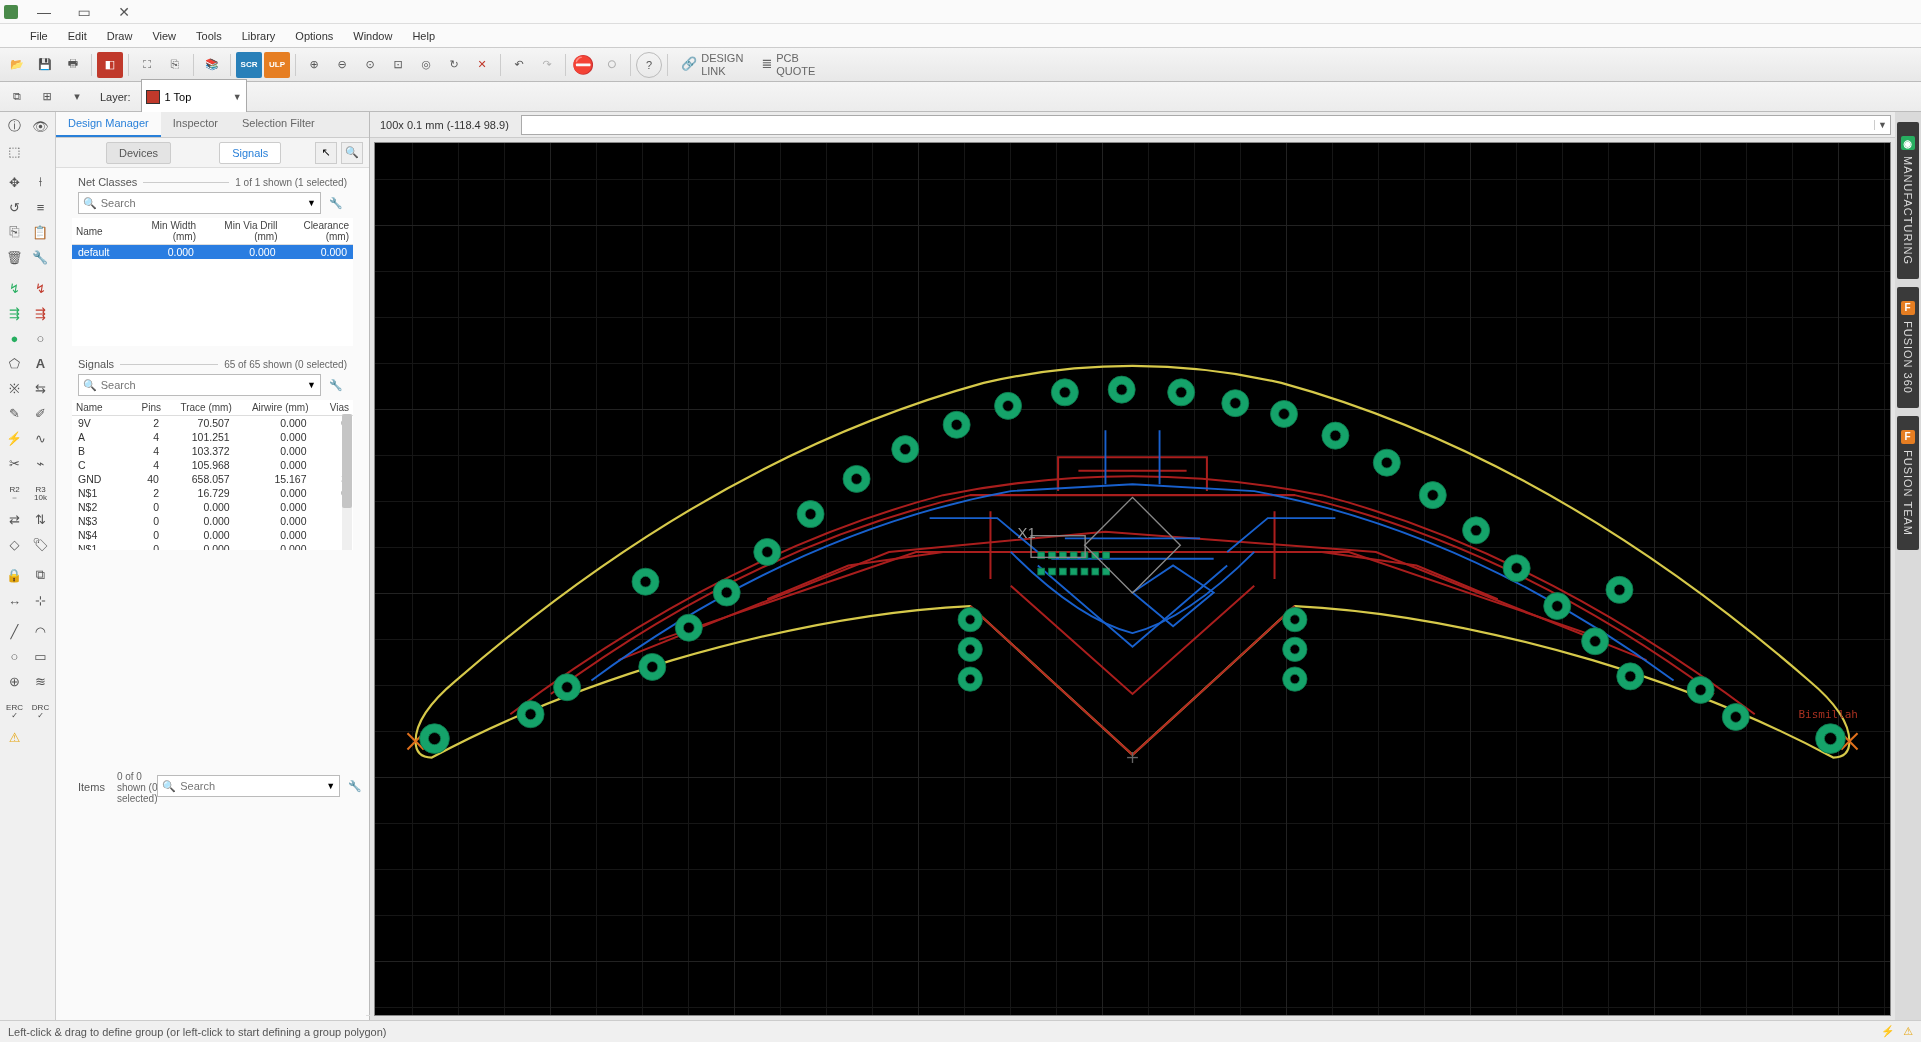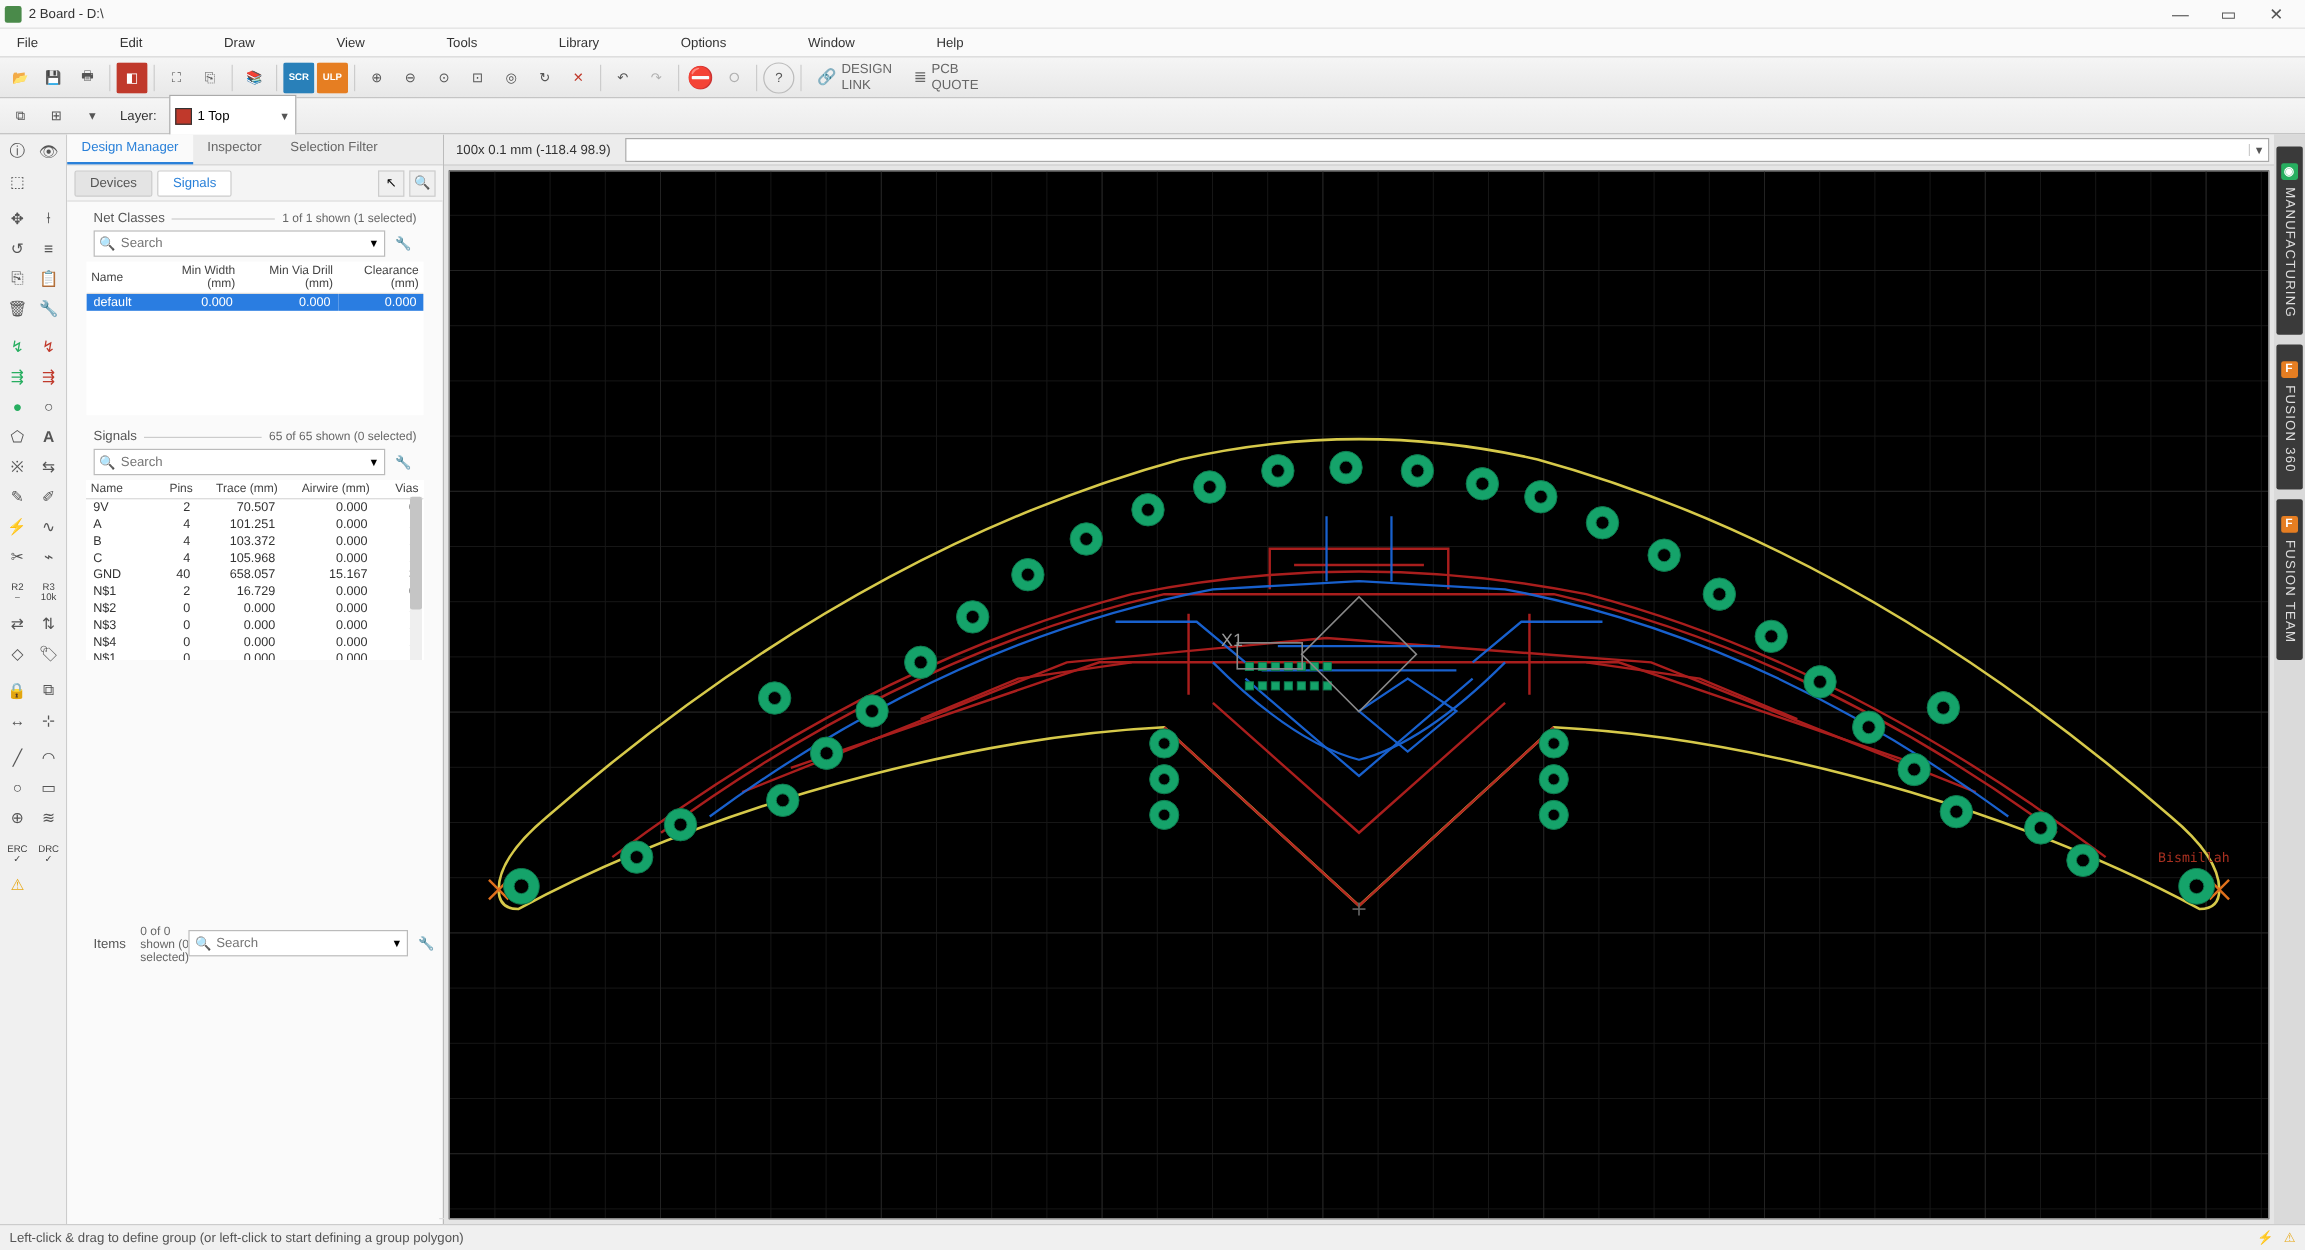--- a/index.html
+++ b/index.html
@@ -5,21 +5,21 @@
 * { margin: 0; padding: 0; box-sizing: border-box; font-family: "Segoe UI", Tahoma, sans-serif; font-size: 11px; }
 body { width: 1921px; height: 1042px; background: #f0f0f0; overflow: hidden; display: flex; flex-direction: column; }
 
 
 .titlebar { height: 24px; background: #fafafa; display: flex; align-items: center; padding: 0 4px; border-bottom: 1px solid #ddd; }
 .titlebar .appicon { width: 14px; height: 14px; background: #4a8a4a; margin-right: 6px; border-radius: 2px; }
 .titlebar .title { flex: 1; color: #333; }
 .titlebar .winbtn { width: 40px; height: 22px; display: flex; align-items: center; justify-content: center; color: #555; font-size: 14px; }
 
 
-.menubar { height: 24px; background: #fafafa; display: flex; align-items: center; padding: 0 4px; border-bottom: 1px solid #ccc; gap: 48px; }
+.menubar { height: 24px; background: #fafafa; display: flex; align-items: center; padding: 0 20px; border-bottom: 1px solid #ccc; }
 .menubar .mitem { padding: 3px 10px; color: #333; cursor: pointer; }
 
 
 .maintb { height: 34px; background: linear-gradient(#f5f5f5,#e8e8e8); display: flex; align-items: center; padding: 0 4px; border-bottom: 1px solid #bbb; gap: 2px; }
 .tbtn { width: 26px; height: 26px; display: flex; align-items: center; justify-content: center; border: 1px solid transparent; border-radius: 2px; color: #555; cursor: pointer; }
 .tsep { width: 1px; height: 22px; background: #ccc; margin: 0 3px; }
 .tbtn.red { background: #c0392b; color: #fff; border-radius: 2px; }
 .tbtn.scr { background: #2980b9; color: #fff; font-size: 8px; font-weight: bold; }
 .tbtn.ulp { background: #e67e22; color: #fff; font-size: 8px; font-weight: bold; }
 .tbtn.stop { color: #c0392b; font-size: 18px; }
@@ -44,21 +44,21 @@
 .palette .pbtn.lbl { font-size: 8px; line-height: 1; text-align: center; color: #444; }
 .palette .pbtn.warn { color: #e6a817; }
 .palette .pbtn.grn { color: #27ae60; }
 
 
 .leftpanel { width: 314px; background: #fafafa; border-right: 1px solid #bbb; display: flex; flex-direction: column; }
 .lp-tabs { height: 26px; display: flex; border-bottom: 1px solid #ccc; background: #ececec; }
 .lp-tab { padding: 5px 12px; color: #666; cursor: pointer; border-bottom: 2px solid transparent; }
 .lp-tab.active { color: #2980d9; border-bottom-color: #2980d9; background: #fafafa; }
 .lp-sub { height: 30px; display: flex; align-items: center; padding: 0 6px; gap: 4px; background: #f4f4f4; border-bottom: 1px solid #ddd; }
-.lp-sub .subtab { padding: 4px 12px; background: #e4e4e4; border: 1px solid #ccc; border-radius: 2px; color: #555; cursor: pointer; }
+.lp-sub .subtab { padding: 4px 12px; background: #e4e4e4; border: 1px solid #ccc; border-radius: 2px; color: #555; cursor: pointer; margin-left: 44px; }
 .lp-sub .subtab.active { background: #fff; color: #2980d9; }
 .lp-sub .spacer { flex: 1; }
 .lp-sub .sicon { width: 22px; height: 22px; display: flex; align-items: center; justify-content: center; border: 1px solid #ccc; background: #efefef; cursor: pointer; }
 
 .section { padding: 4px 22px; }
 .section-hd { display: flex; align-items: center; color: #555; margin: 4px 0; }
 .section-hd .sline { flex: 1; height: 1px; background: #ccc; margin: 0 6px; }
 .section-hd .sinfo { color: #666; font-size: 10px; }
 .srch { display: flex; align-items: center; gap: 4px; margin: 2px 0 4px; }
 .srch .sbox { flex: 1; height: 22px; border: 1px solid #bbb; background: #fff; display: flex; align-items: center; padding: 0 4px; gap: 4px; }
@@ -113,21 +113,20 @@
 .status .sic { margin-left: 8px; color: #27ae60; }
 .status .sic.warn { color: #e6a817; }
 
 .canvtext { position: absolute; font-family: monospace; font-size: 11px; }
 </style>
 </head>
 <body>
 
 <div class="titlebar">
   <div class="appicon"></div>
-  <div class="title">2 Board - D:\</div>
   <div class="winbtn">—</div>
   <div class="winbtn">▭</div>
   <div class="winbtn">✕</div>
 </div>
 
 <div class="menubar">
   <div class="mitem">File</div>
   <div class="mitem">Edit</div>
   <div class="mitem">Draw</div>
   <div class="mitem">View</div>

